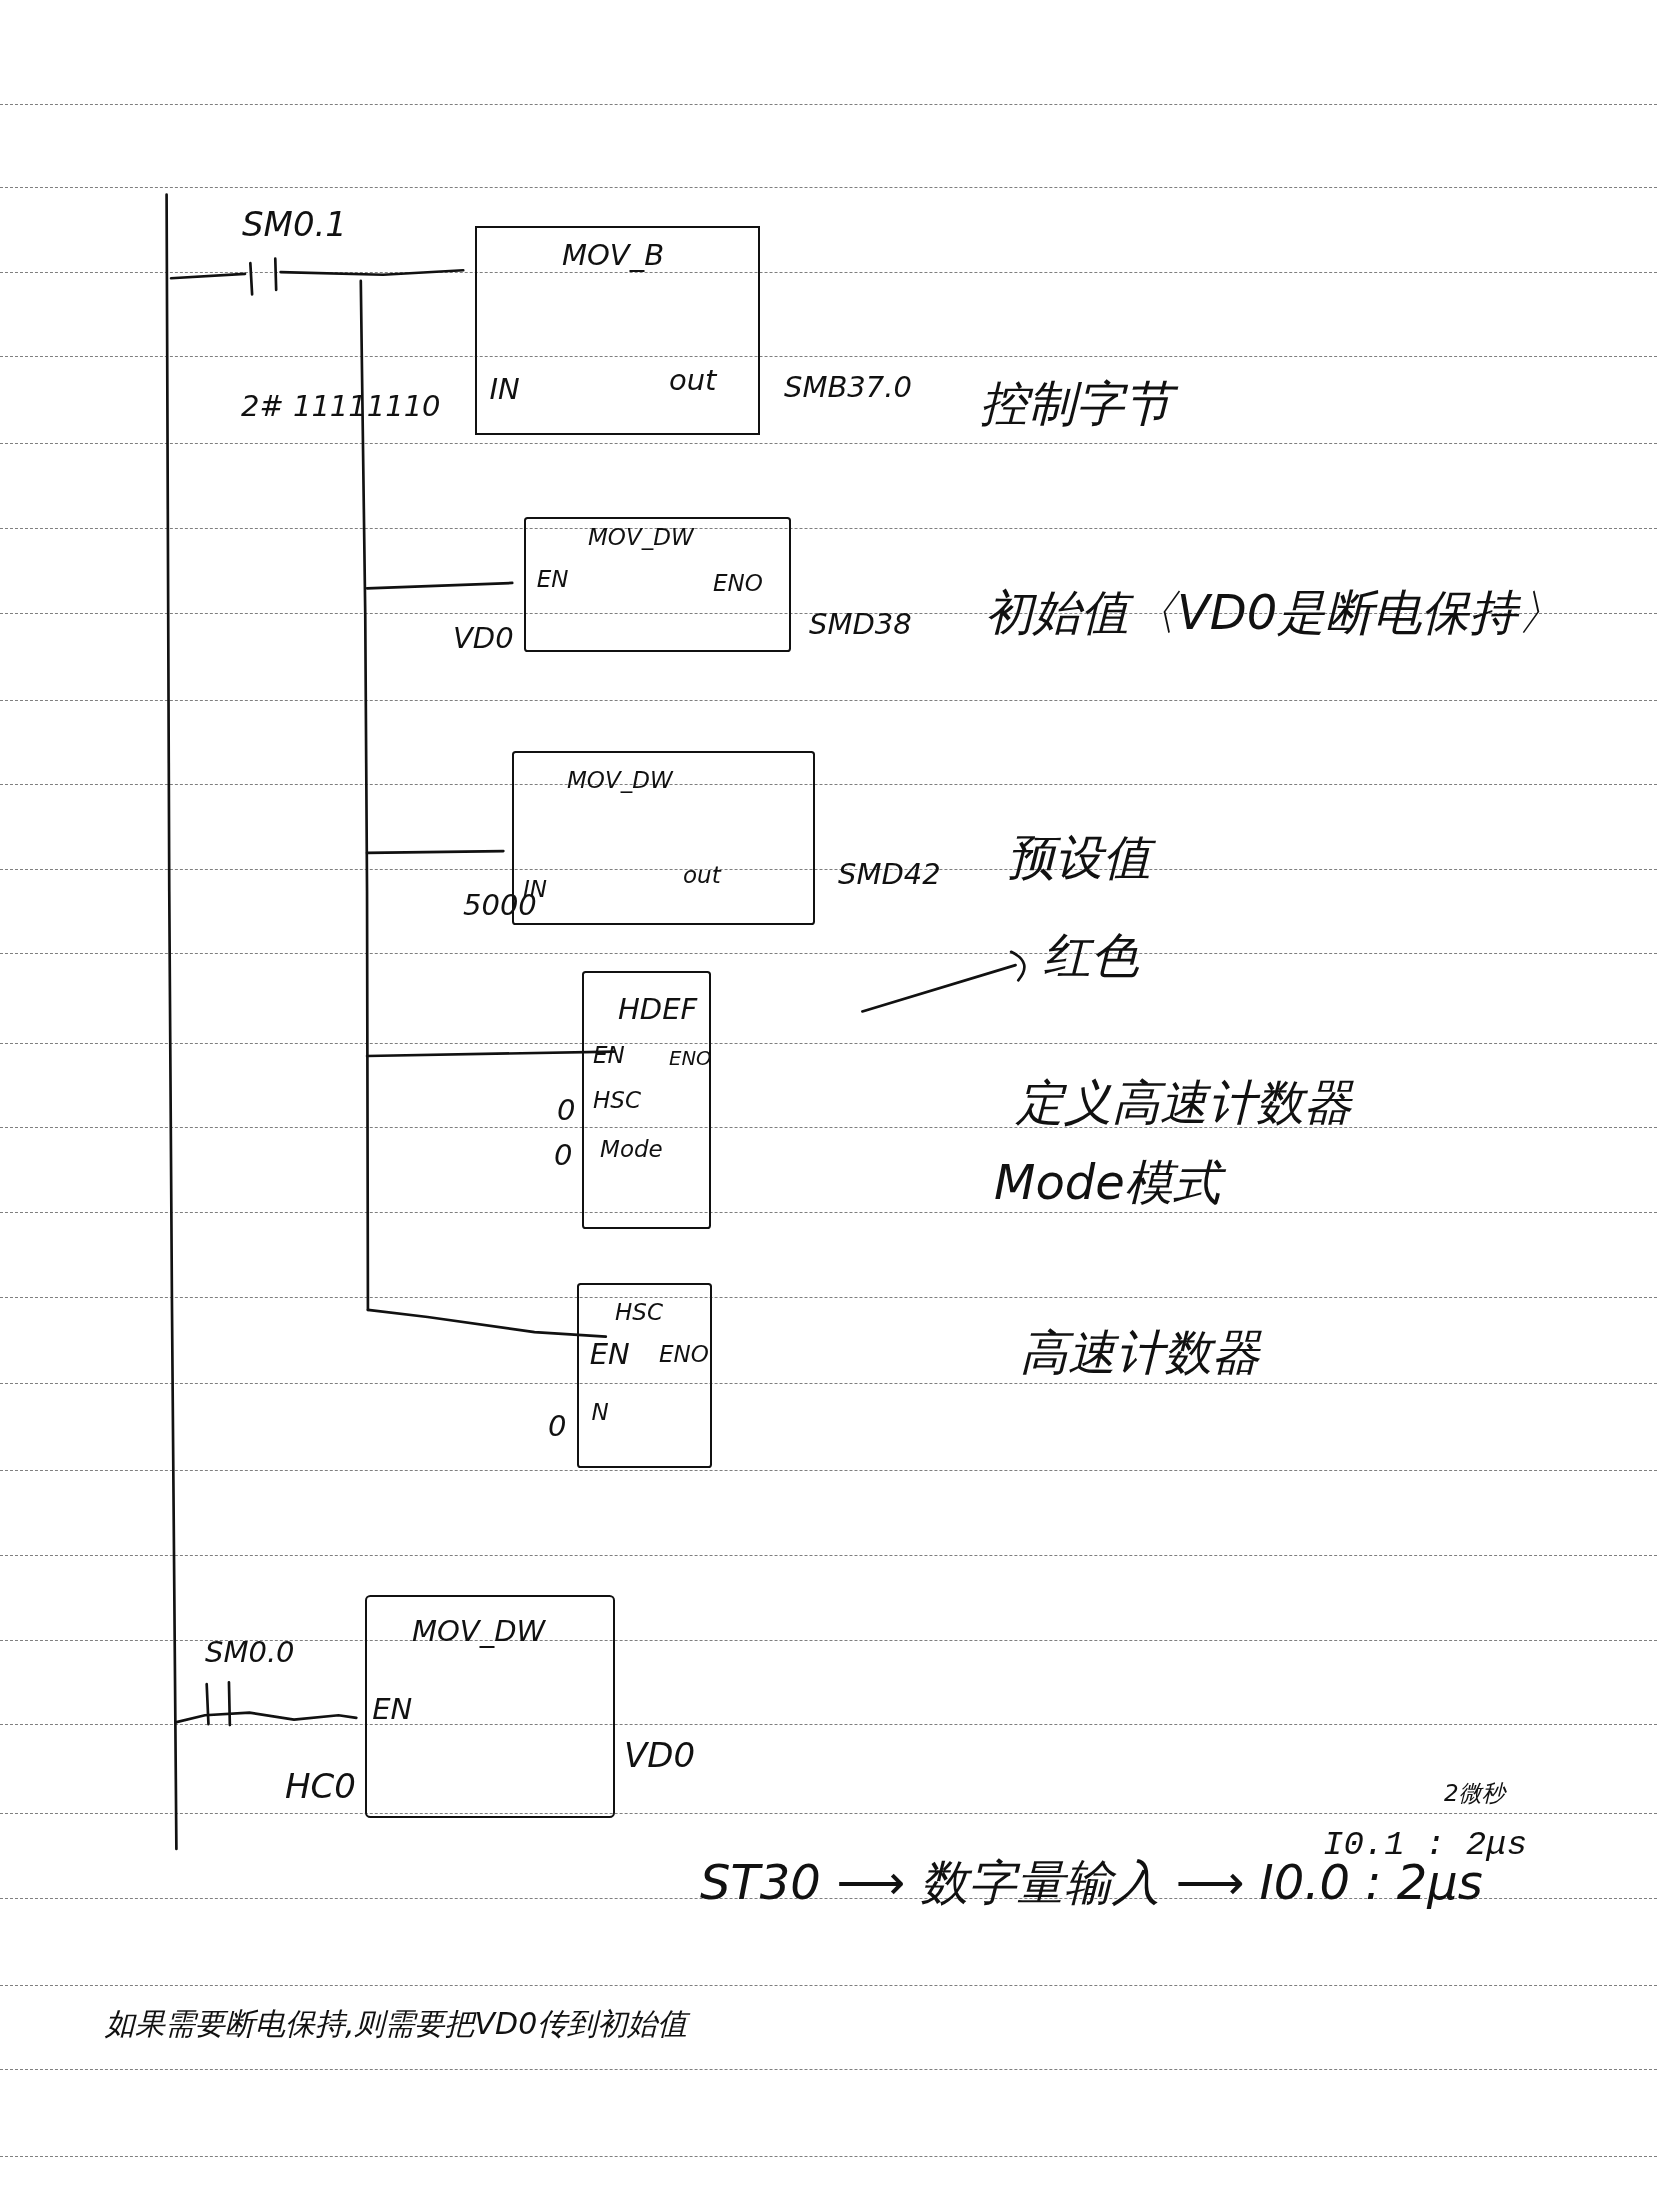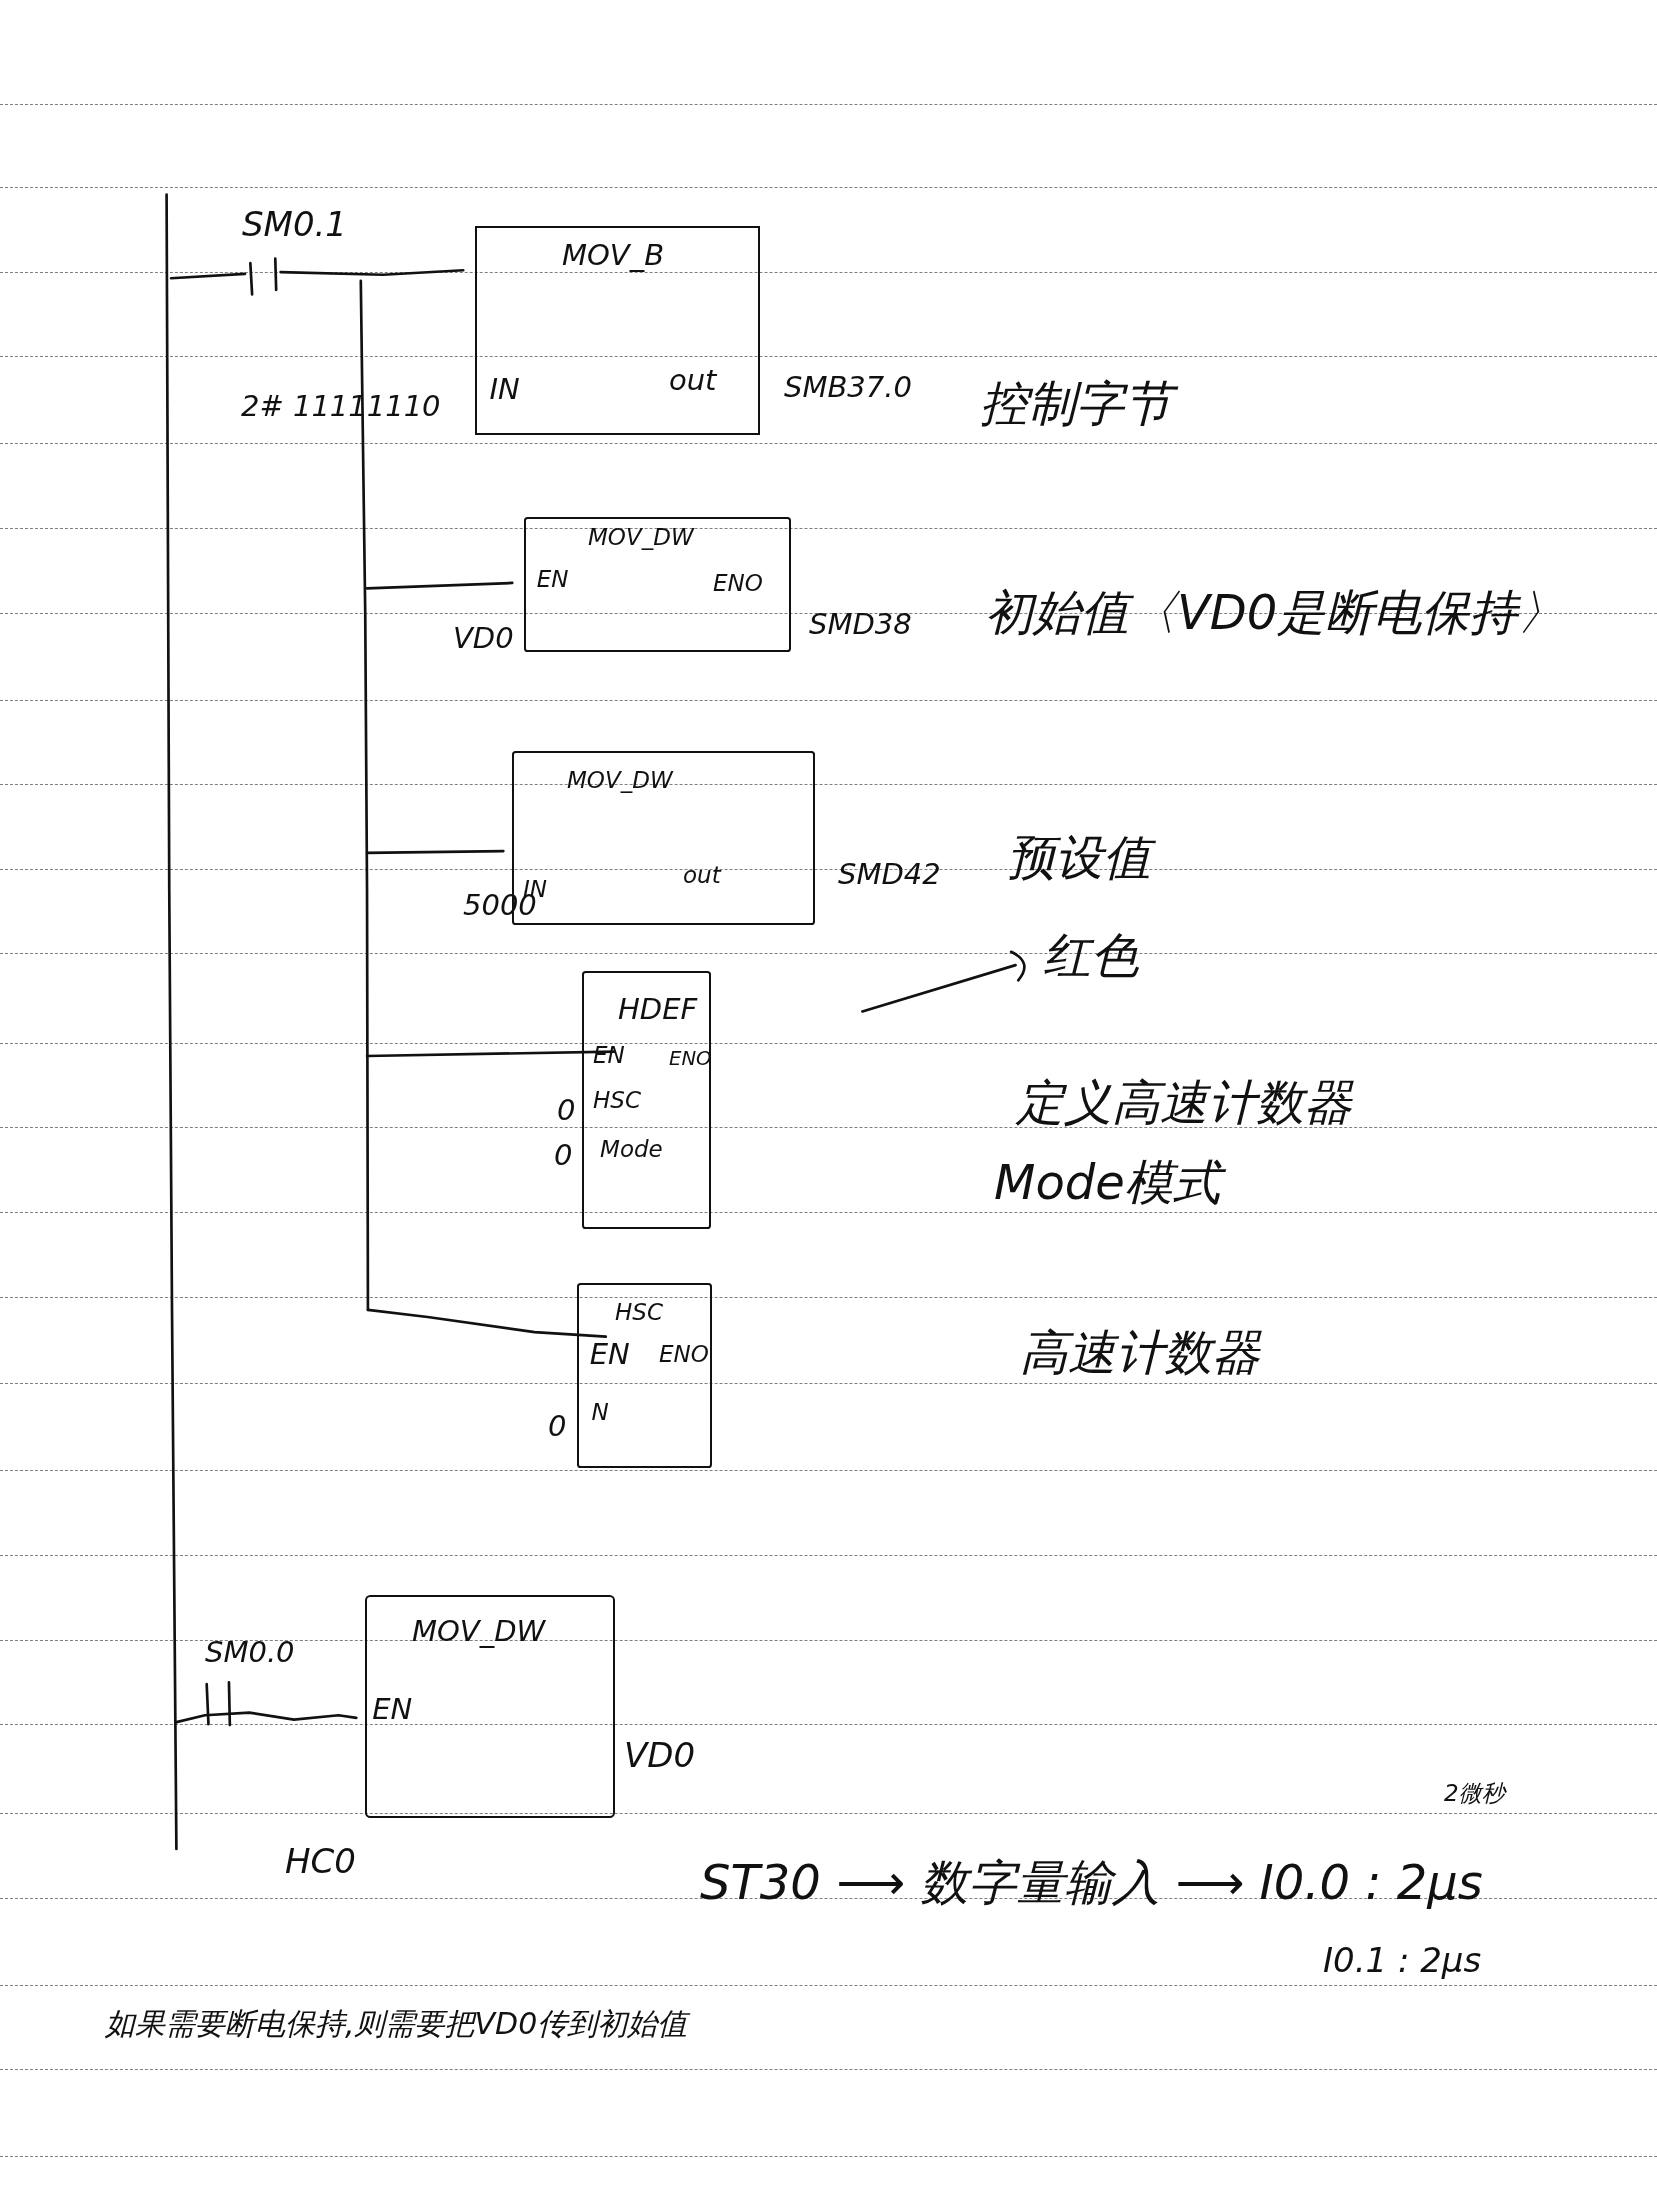--- a/index.html
+++ b/index.html
@@ -122,20 +122,20 @@
   <div class="hw xs" style="left:12.5px; top:116px;">N</div>
 </div>
 <div class="hw sm" style="left:548px; top:1412px;">0</div>
 <div class="hw big" style="left:1020px; top:1328px;">高速计数器</div>
 
 <div class="hw sm" style="left:205px; top:1638px;">SM0.0</div>
 <div class="box" style="left:365px; top:1595px; width:250px; height:223px; border-radius:5.3px;">
   <div class="hw sm" style="left:45px; top:19.6px;">MOV_DW</div>
   <div class="hw sm" style="left:5.3px; top:98px;">EN</div>
 </div>
-<div class="hw med" style="left:285px; top:1844px;">HC0</div>
+<div class="hw med" style="left:285px; top:1769px;">HC0</div>
 <div class="hw med" style="left:624px; top:1738px;">VD0</div>
 
 <div class="hw xs" style="left:1444px; top:1782px;text-align:right;">2微秒</div>
 <div class="hw big" style="left:700px; top:1858px;">ST30 ⟶ 数字量输入 ⟶ I0.0 : 2μs</div>
-<div class="hw med" style="left:1323px; top:1943px;">I0.1 : 2μs</div>
+<div class="hw med" style="left:1323px; top:1828px;font-family:Liberation Mono, monospace;">I0.1 : 2μs</div>
 <div class="hw big" style="left:105px; top:2009px; font-size:30px;">如果需要断电保持,则需要把VD0传到初始值</div>
 
 
 </body></html>

